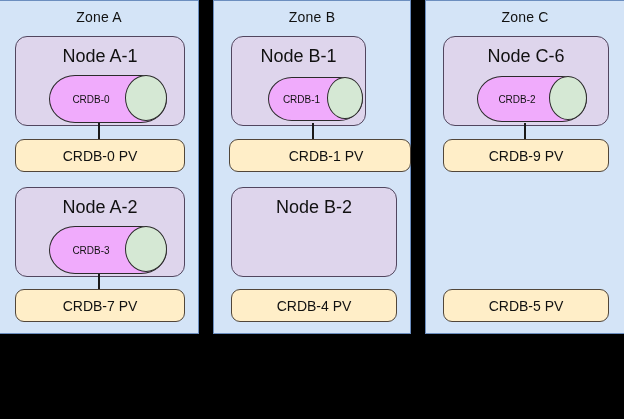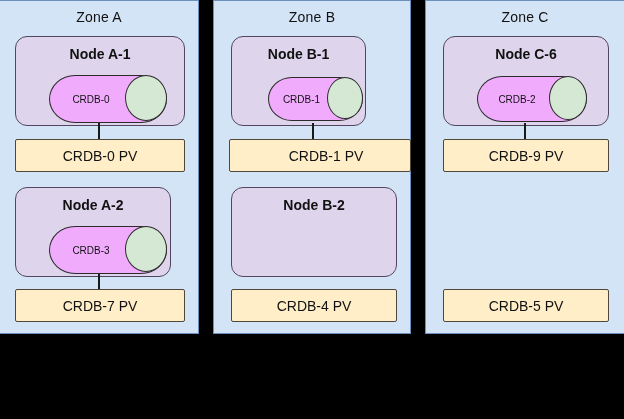--- a/index.html
+++ b/index.html
@@ -52,23 +52,22 @@
     border: 1px solid #51465f;
     border-radius: 12px;
     box-sizing: border-box;
   }
   .node-title {
     position: absolute;
     top: 9px;
     left: 0;
     right: 0;
     text-align: center;
-    font-size: 14px;
+    font-size: 18px;
     color: #111111;
-    font-weight: bold;
   }
 
   
   .cylinder {
     position: absolute;
     background: #f0abfc;
     border: 1px solid #2b2b2b;
     border-radius: 26px / 24px;
     box-sizing: border-box;
   }
@@ -92,21 +91,21 @@
     text-align: center;
     font-size: 10px;
     color: #111111;
   }
 
   
   .pv {
     position: absolute;
     background: #ffeec8;
     border: 1px solid #51463a;
-    border-radius: 2px;
+    border-radius: 9px;
     box-sizing: border-box;
     display: flex;
     align-items: center;
     justify-content: center;
     font-size: 14px;
     color: #111111;
   }
 
   
   .connector {
@@ -127,21 +126,21 @@
       <div class="node-title">Node A-1</div>
       <div class="cylinder" style="left:33px; top:38px; width:118px; height:48px;">
         <div class="cyl-cap"></div>
         <div class="cyl-label">CRDB-0</div>
       </div>
     </div>
     <div class="connector" style="left:98px; top:122px; height:18px;"></div>
 
     <div class="pv" style="left:15px; top:138px; width:170px; height:33px;">CRDB-0 PV</div>
 
-    <div class="node" style="left:15px; top:186px; width:156px; height:90px;">
+    <div class="node" style="left:15px; top:186px; width:170px; height:90px;">
       <div class="node-title">Node A-2</div>
       <div class="cylinder" style="left:33px; top:38px; width:118px; height:48px;">
         <div class="cyl-cap"></div>
         <div class="cyl-label">CRDB-3</div>
       </div>
     </div>
     <div class="connector" style="left:98px; top:273px; height:17px;"></div>
 
     <div class="pv" style="left:15px; top:288px; width:170px; height:33px;">CRDB-7 PV</div>
   </div>

